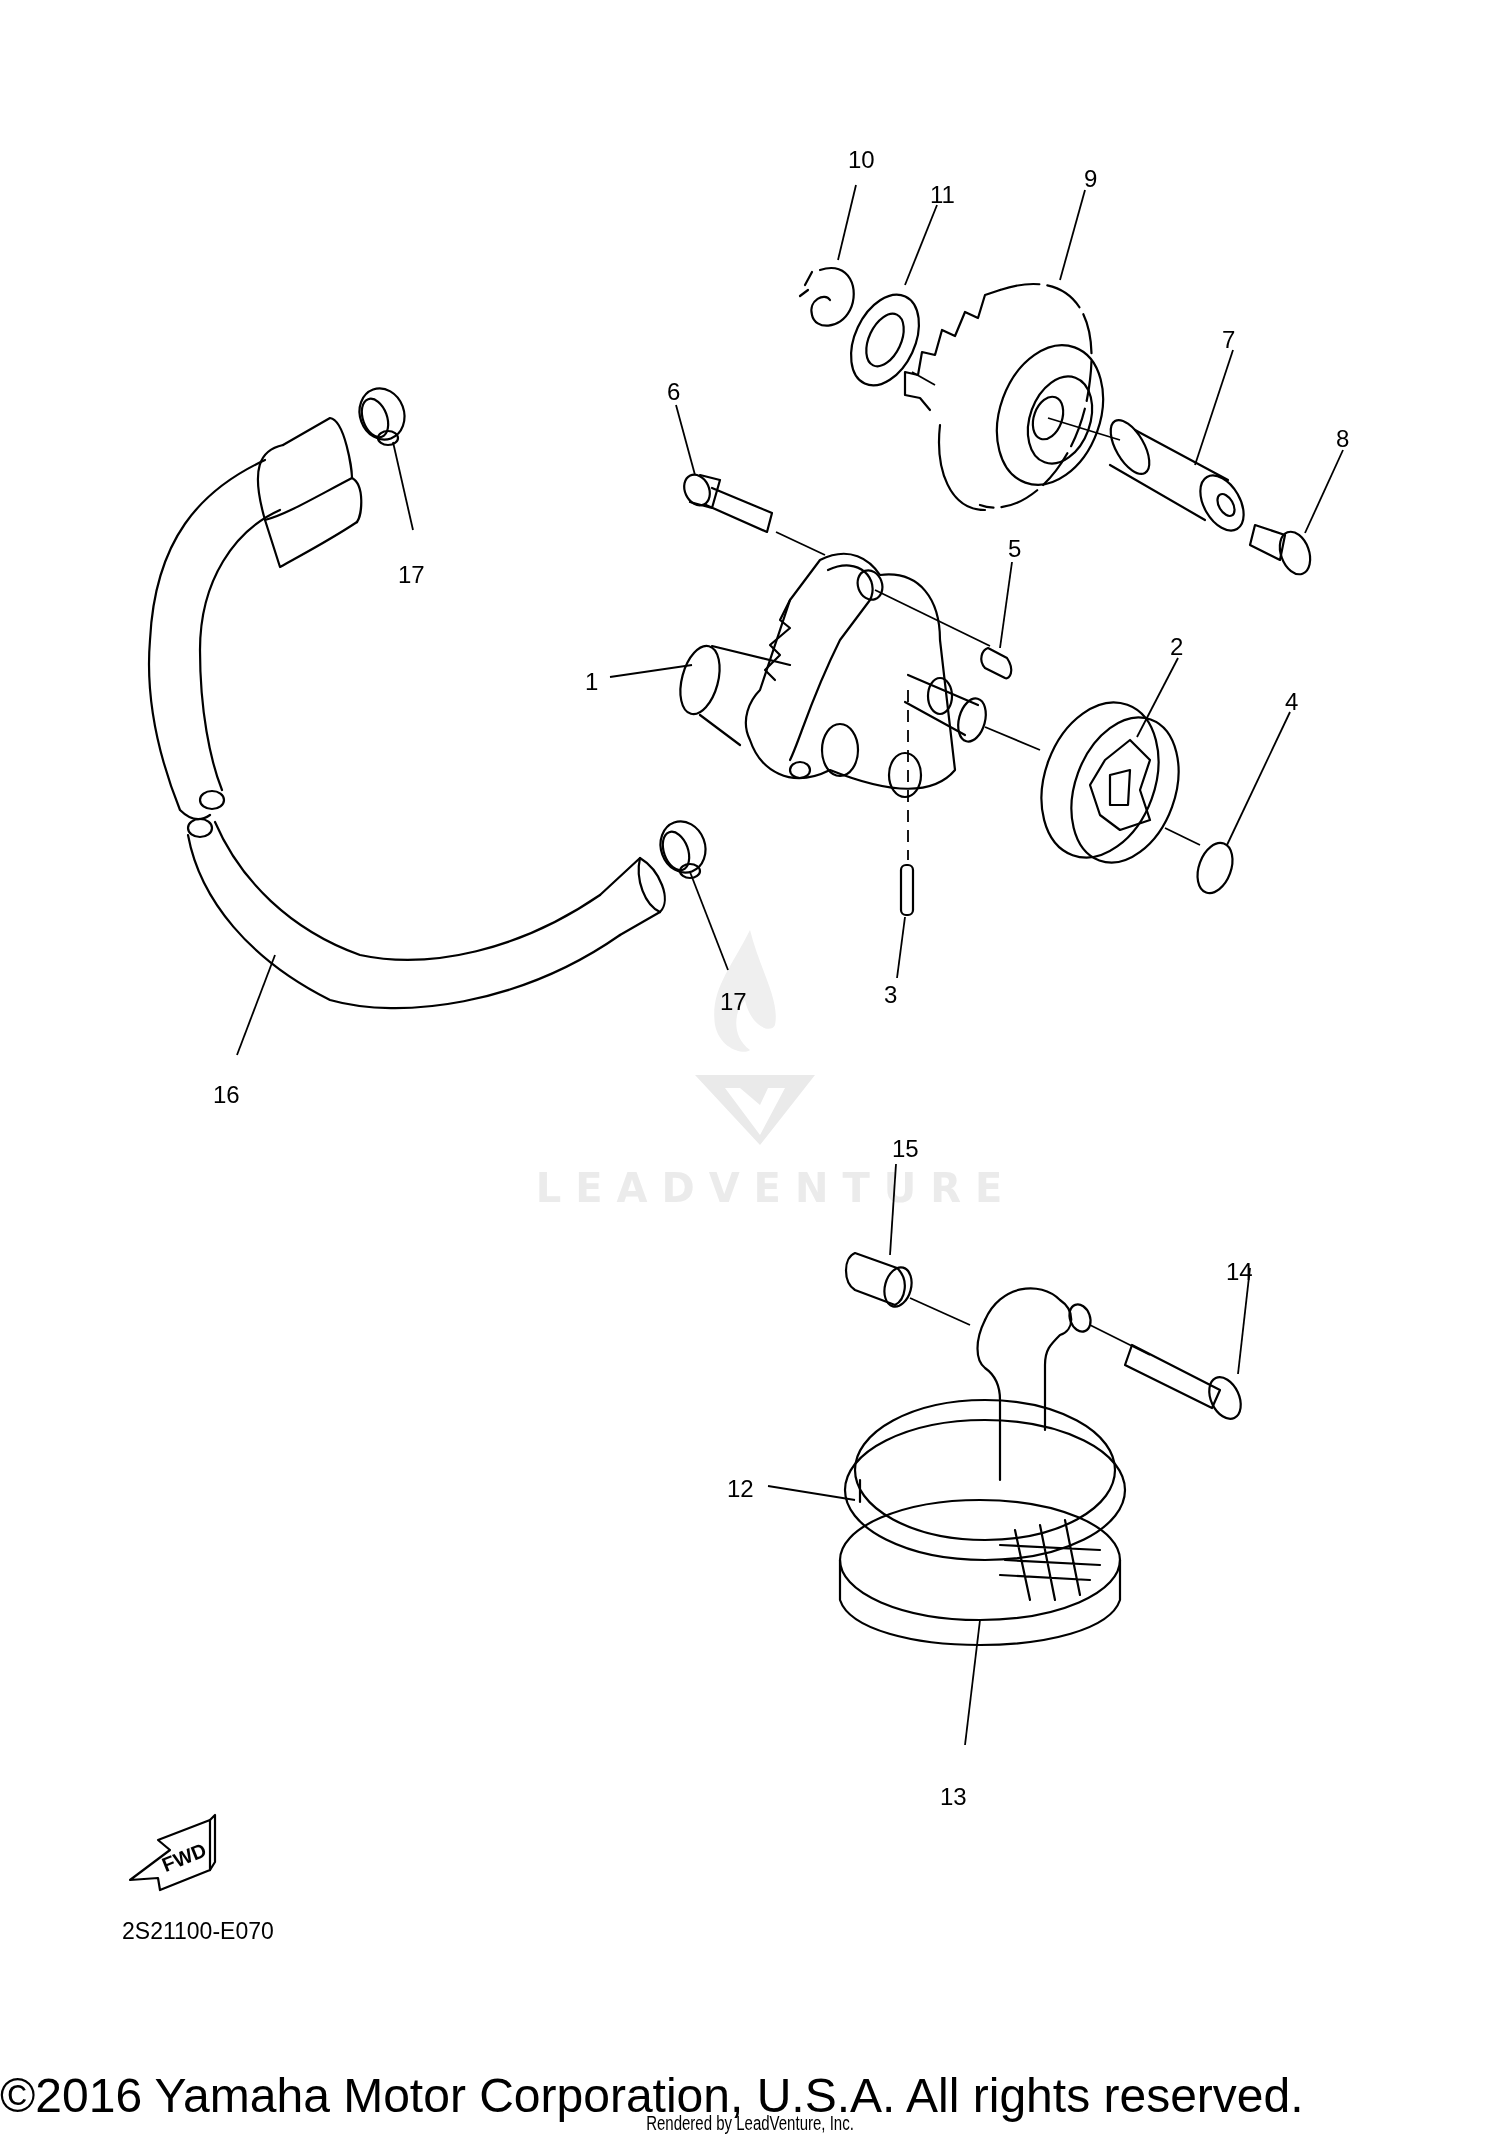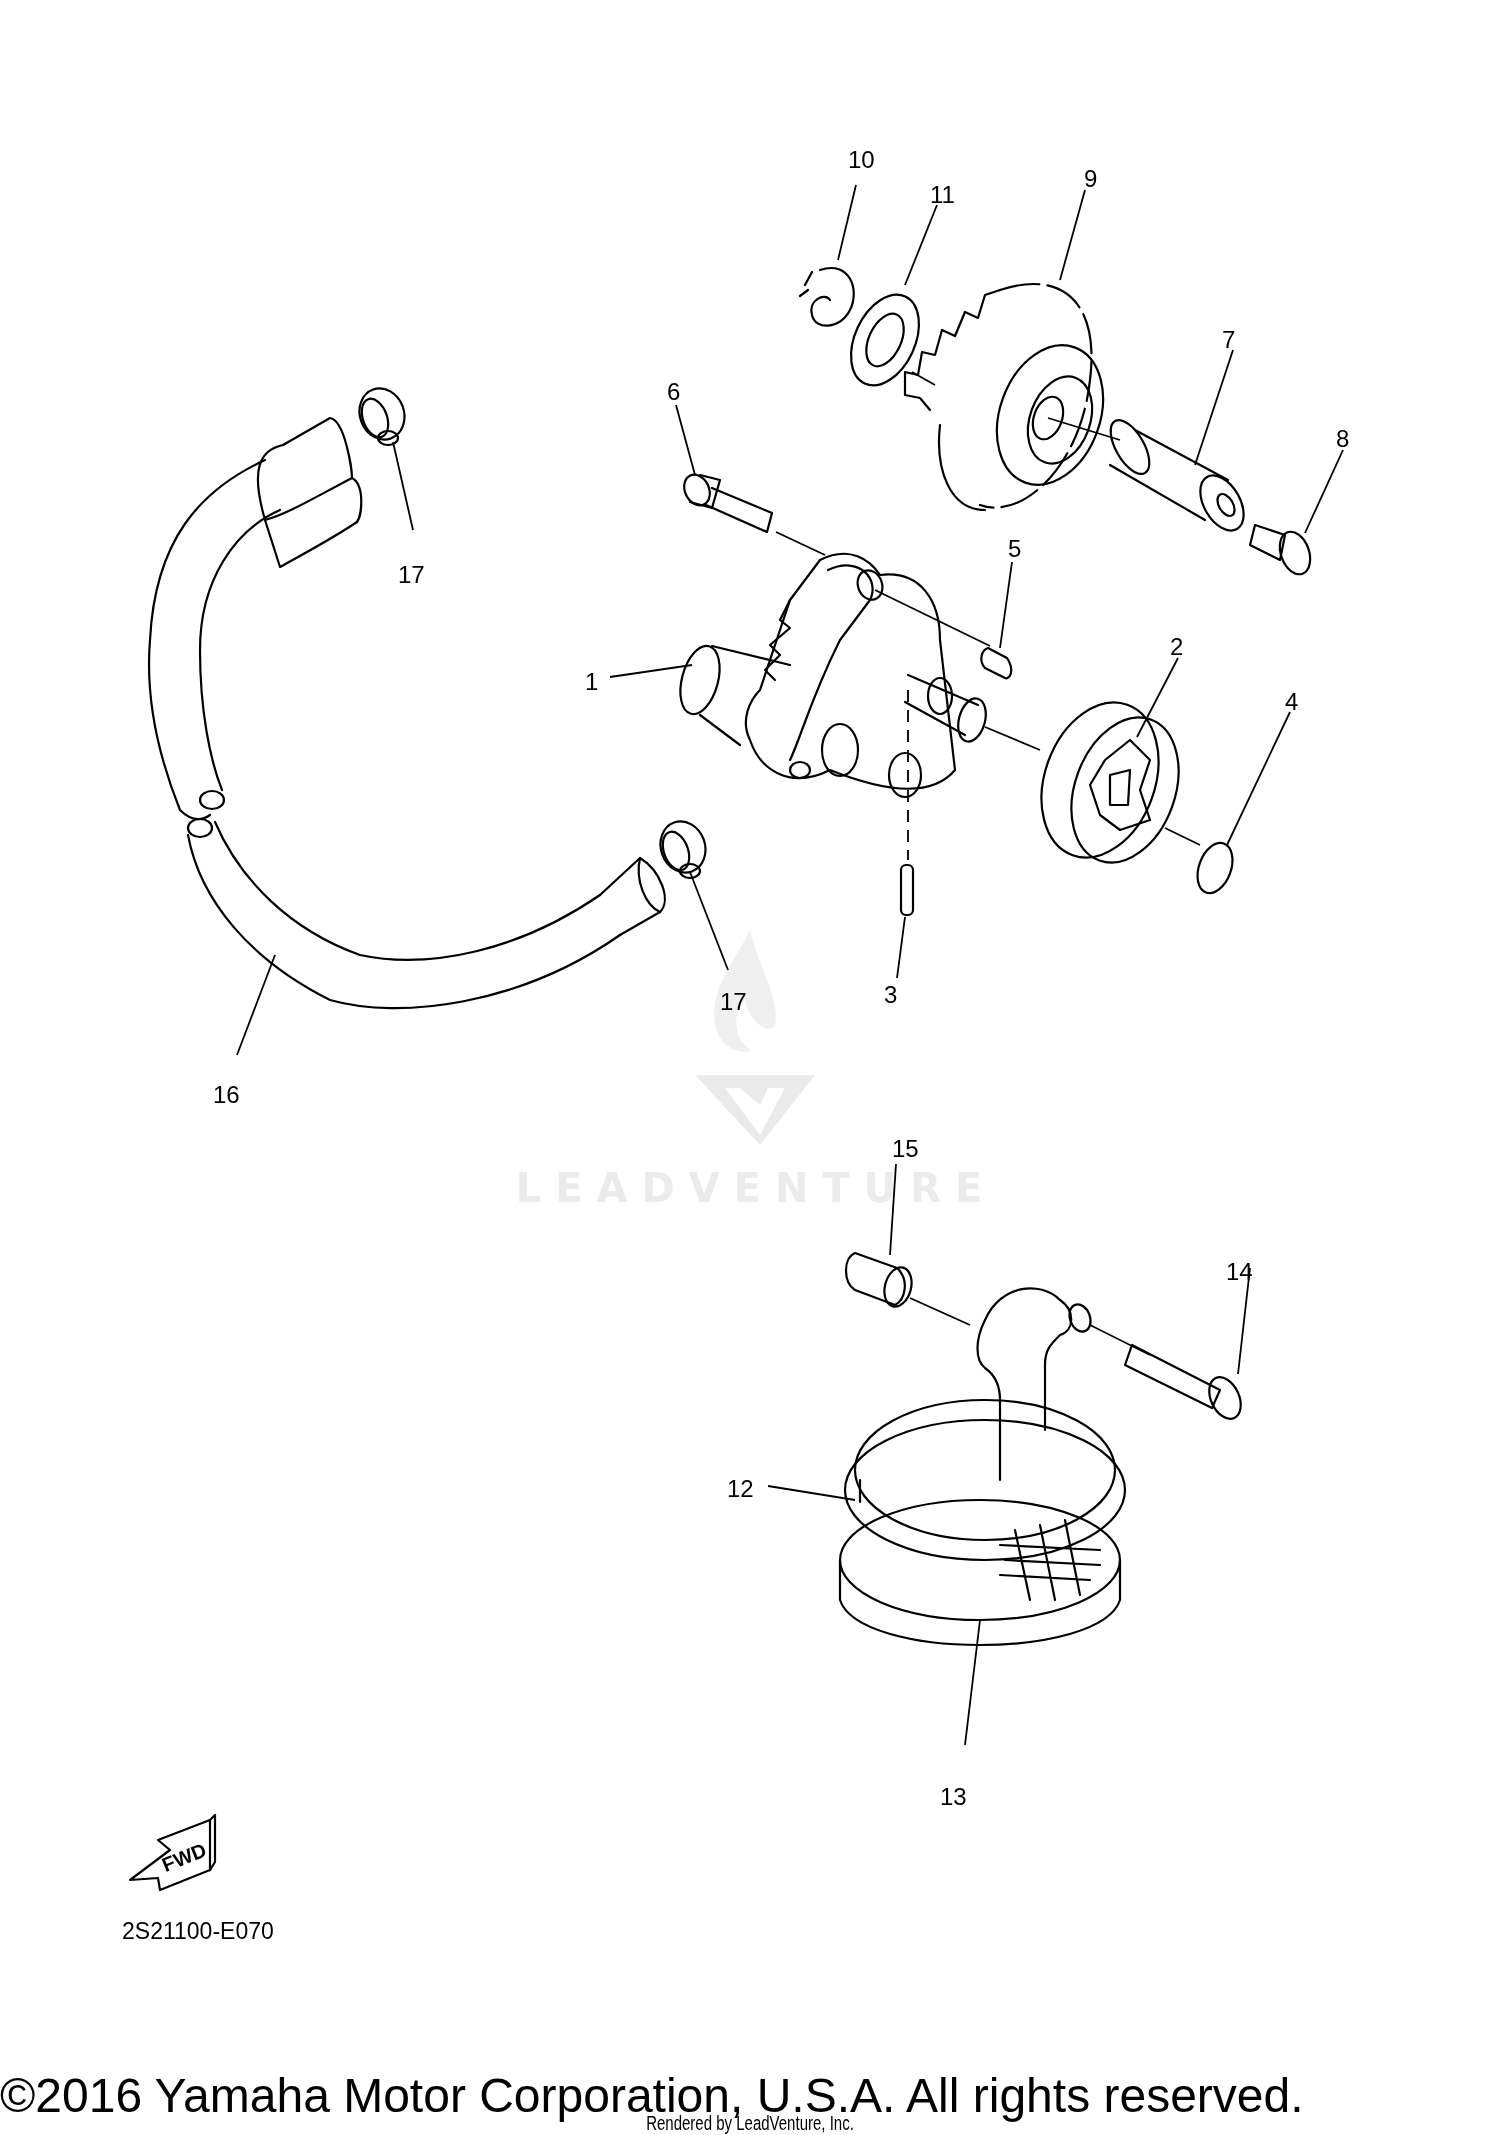--- a/index.html
+++ b/index.html
@@ -1,19 +1,19 @@
 <!DOCTYPE html>
 <html><head>
 <meta charset="utf-8">
 <style>
   html, body { margin: 0; padding: 0; background: #ffffff; }
   body { width: 1500px; height: 2135px; position: relative; overflow: hidden; font-family: "Liberation Sans", sans-serif; }
   #diagram { position: absolute; left: 0; top: 0; width: 1500px; height: 2135px; }
   .callout { font-family: "Liberation Sans", sans-serif; font-size: 24px; fill: #000; }
-  .wm-text { position: absolute; left: 496px; top: 1165px; width: 520px; text-align: center; font-family: "DejaVu Sans", sans-serif; font-weight: bold; font-size: 40px; letter-spacing: 14px; color: #ebebeb; }
+  .wm-text { position: absolute; left: 516px; top: 1165px; width: 520px; text-align: center; font-family: "DejaVu Sans", sans-serif; font-weight: bold; font-size: 40px; letter-spacing: 14px; color: #ebebeb; }
   .diagram-code { position: absolute; left: 122px; top: 1918px; font-size: 23px; color: #000; font-family: "Liberation Sans", sans-serif; }
   .copyright { position: absolute; left: 0; top: 2068px; width: 1500px; font-size: 48px; color: #000; font-family: "Liberation Sans", sans-serif; white-space: nowrap; }
   .rendered-by { position: absolute; left: 0; top: 2112px; width: 1500px; text-align: center; font-size: 20px; color: #000; font-family: "Liberation Sans", sans-serif; transform: scaleX(0.75); }
   .part { fill: none; stroke: #000; stroke-width: 2.2; stroke-linecap: round; stroke-linejoin: round; }
   .leader { stroke: #000; stroke-width: 1.8; fill: none; }
   .dash { stroke: #000; stroke-width: 1.8; fill: none; stroke-dasharray: 12 8; }
 </style>
 </head>
 <body>
 

